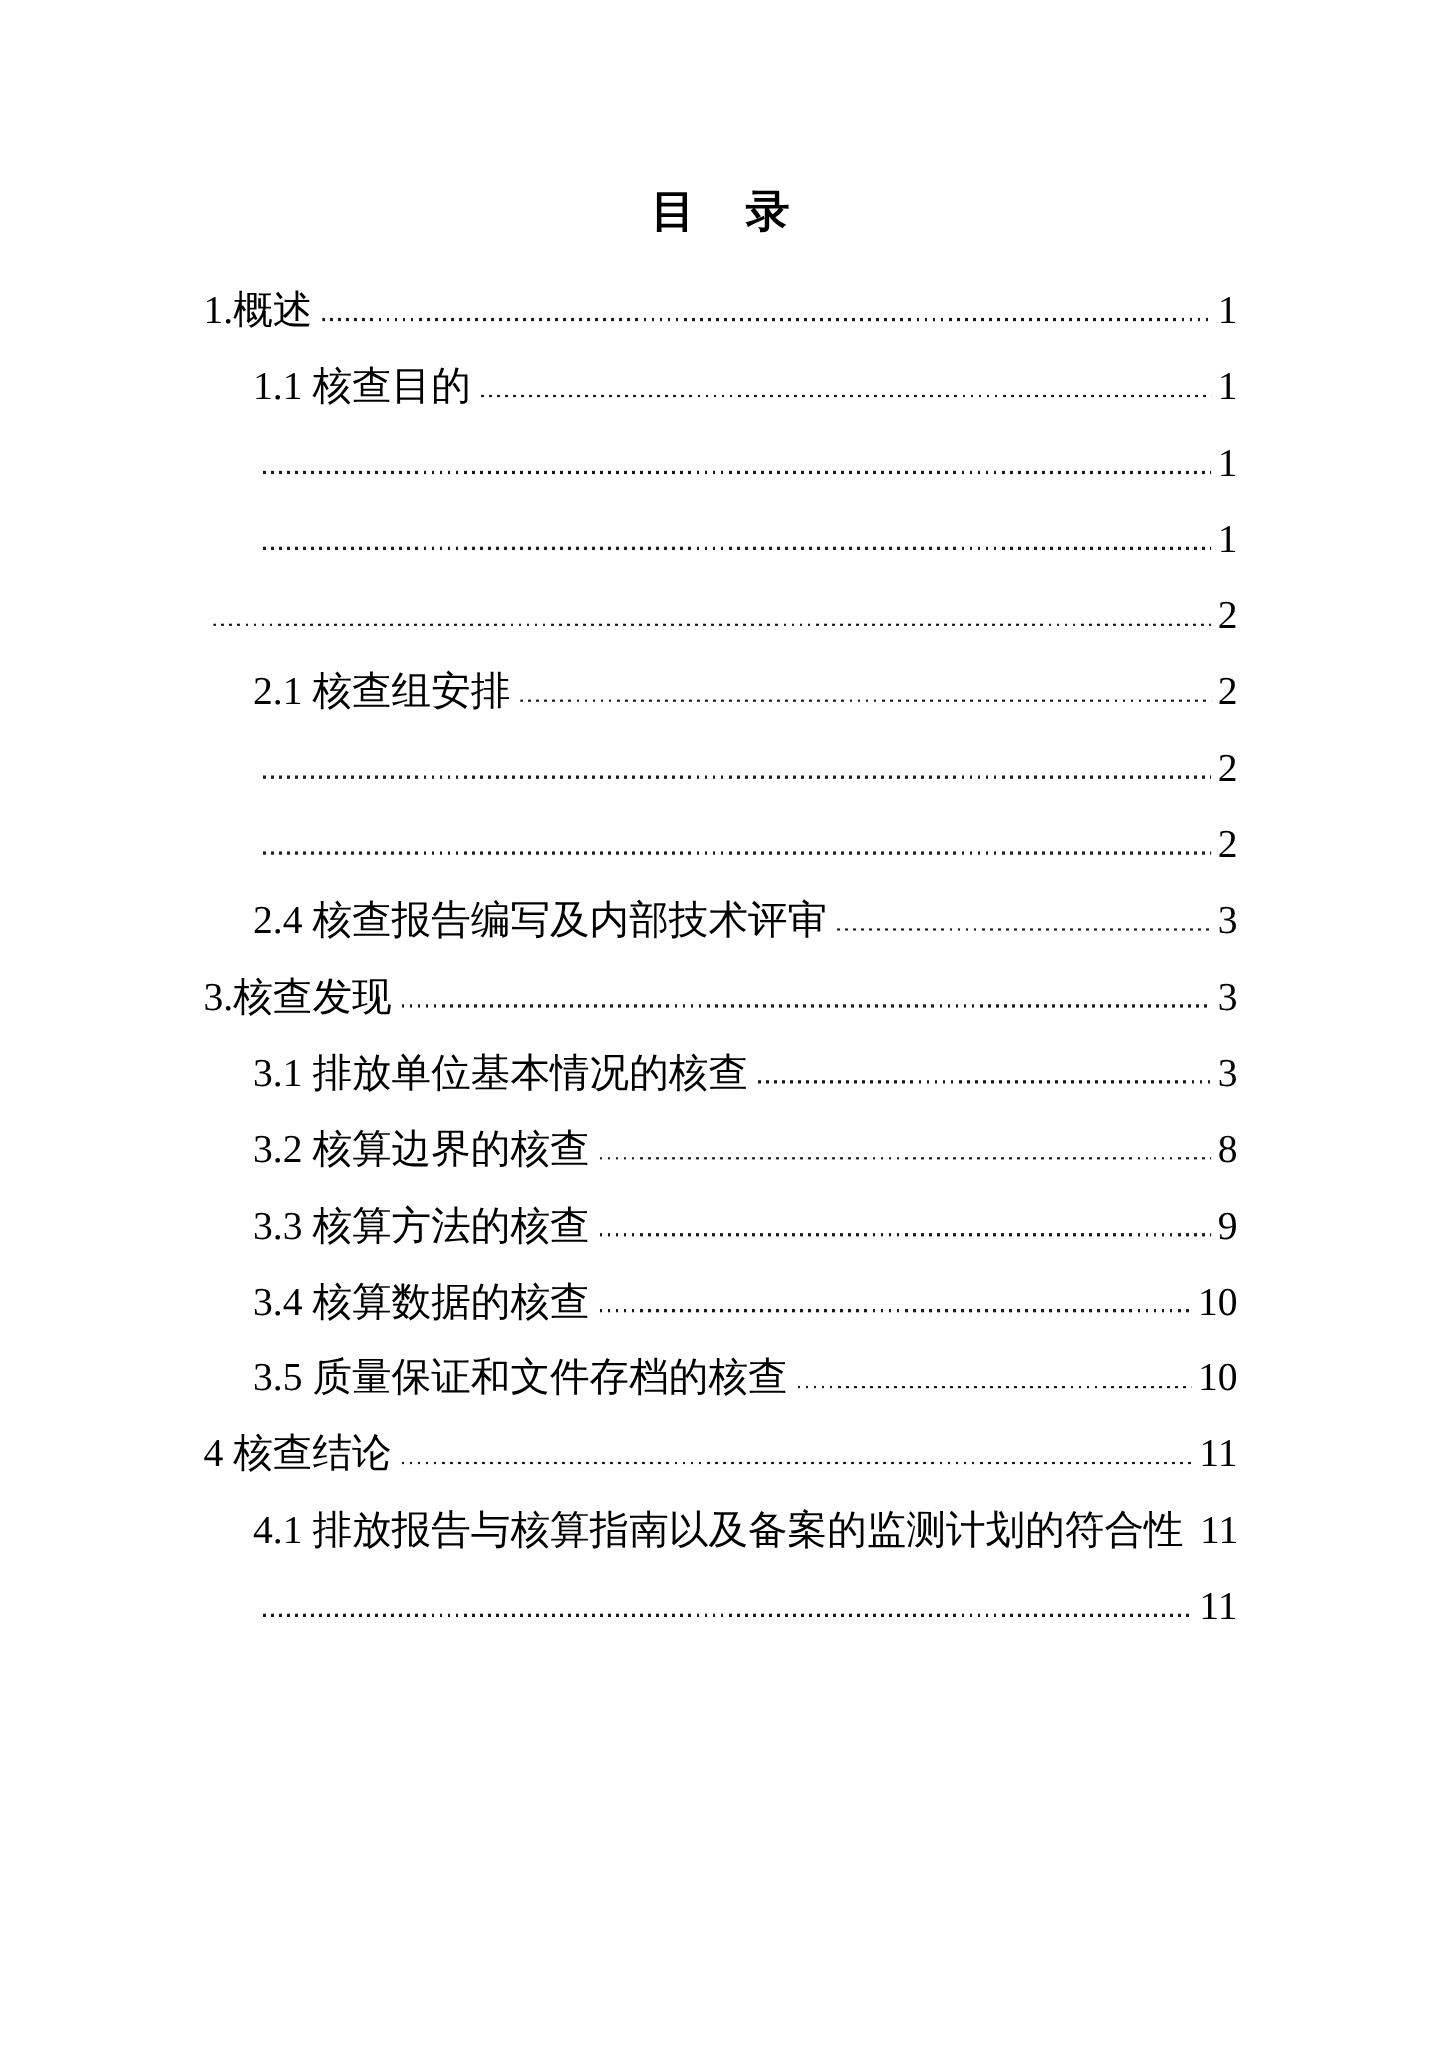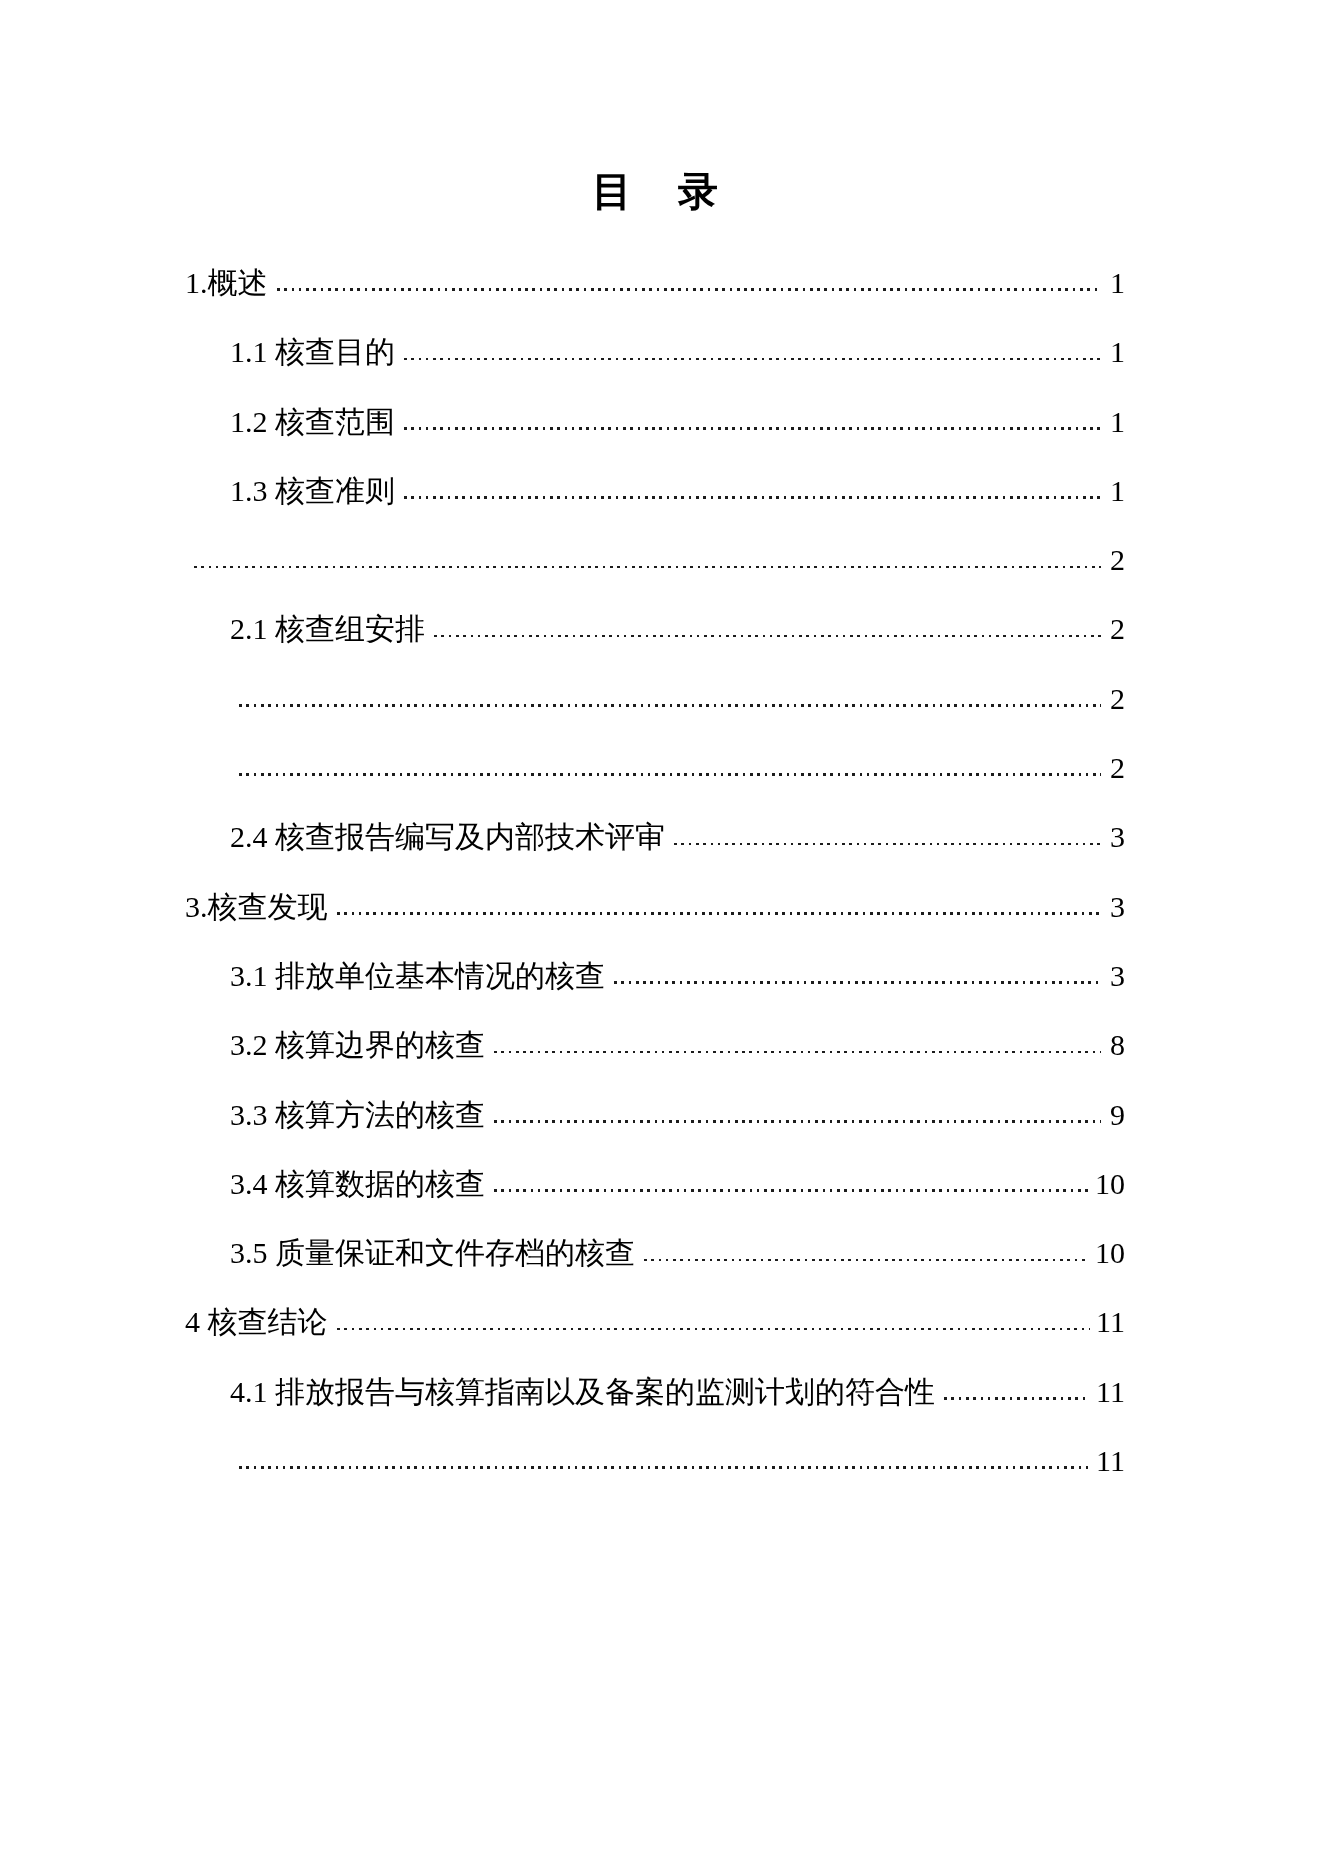--- a/index.html
+++ b/index.html
@@ -36,21 +36,21 @@
   }
   
   .toc {
     margin-top: 36px;
   }
   .toc-row {
     display: flex;
     align-items: baseline;
     height: 69.3px;
     line-height: 69.3px;
-    font-size: 30px;
+    font-size: 36px;
     white-space: nowrap;
   }
   .toc-row.level-2 {
     padding-left: 45px;
   }
   .toc-label {
     flex: 0 0 auto;
   }
   .leader {
     flex: 1 1 auto;
@@ -89,27 +89,25 @@
     <span class="toc-page">1</span>
   </div>
 
   <div class="toc-row level-2">
     <span class="toc-label">1.1 核查目的</span>
     <span class="leader"></span>
     <span class="toc-page">1</span>
   </div>
 
   <div class="toc-row level-2">
-    <span class="toc-label">1.2 核查范围</span>
     <span class="leader"></span>
     <span class="toc-page">1</span>
   </div>
 
   <div class="toc-row level-2">
-    <span class="toc-label">1.3 核查准则</span>
     <span class="leader"></span>
     <span class="toc-page">1</span>
   </div>
 
   <div class="toc-row level-1">
     <span class="leader"></span>
     <span class="toc-page">2</span>
   </div>
 
   <div class="toc-row level-2">

